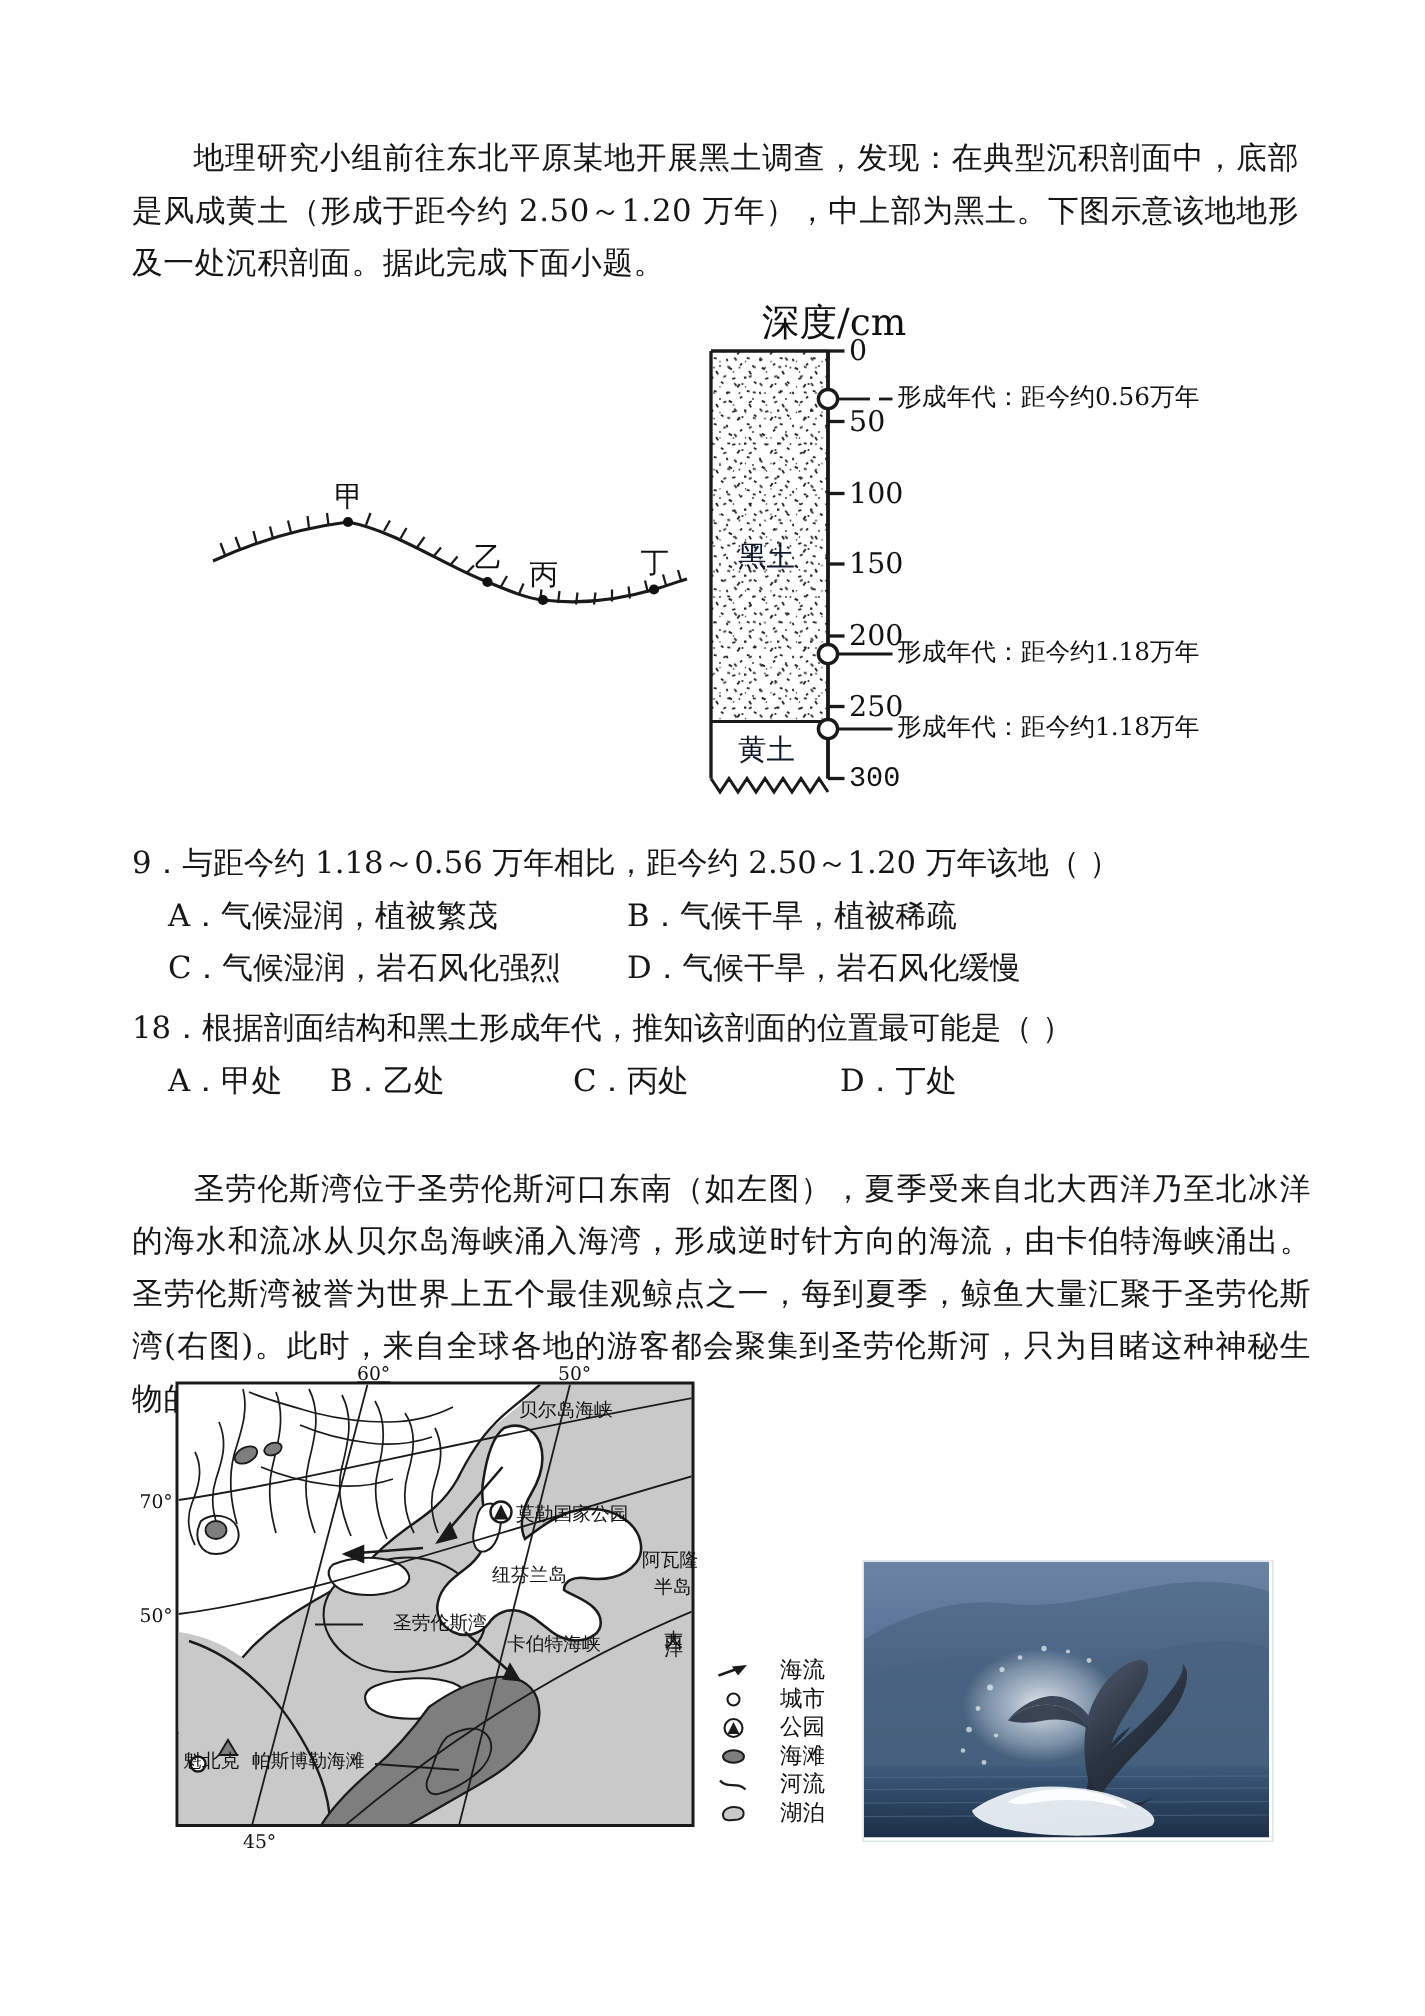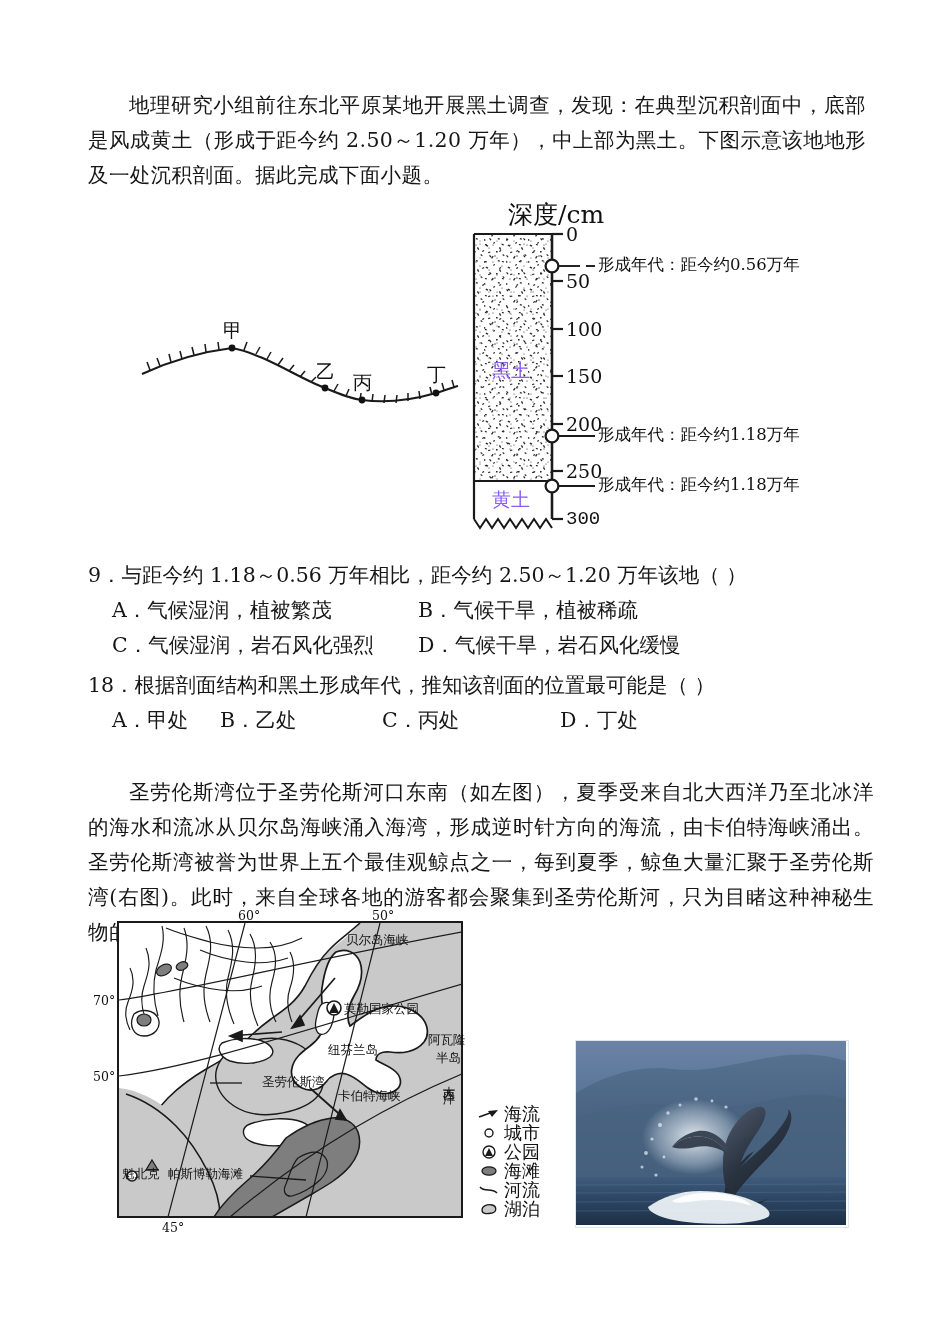--- a/index.html
+++ b/index.html
@@ -32,30 +32,30 @@
 
   
   #terrain{position:absolute;left:120px;top:296px;width:340px;height:135px;}
   .tlabel{position:absolute;font-size:19px;font-family:"DejaVu Serif","Liberation Serif",serif;color:#111;}
 
   
   #soilfig{position:absolute;left:462px;top:198px;width:360px;height:360px;}
   .sf-title{position:absolute;font-size:25px;left:46px;top:0px;white-space:nowrap;color:#111;}
   .sf-tick{position:absolute;font-size:19px;color:#111;white-space:nowrap;}
   .sf-ann{position:absolute;font-size:16.5px;color:#111;white-space:nowrap;}
-  .sf-layer{position:absolute;font-size:19px;color:#8b5cf6;}
+  .sf-layer{position:absolute;font-size:19px;color:#0f172a;}
 
   
   #mapfig{position:absolute;left:110px;top:908px;width:360px;height:340px;}
   .m-lat{position:absolute;font-size:12.5px;color:#111;white-space:nowrap;}
   .m-lbl{position:absolute;font-size:12.5px;color:#111;white-space:nowrap;}
   .m-lbl.vert{writing-mode:vertical-rl;text-orientation:upright;letter-spacing:3px;}
   #legend{position:absolute;left:478px;top:1104px;width:80px;height:126px;}
   .lg-row{display:flex;align-items:center;height:19px;}
-  .lg-txt{font-size:18px;margin-left:4px;white-space:nowrap;color:#111;}
+  .lg-txt{font-size:15px;margin-left:20px;white-space:nowrap;color:#111;}
 
   
   #photo{position:absolute;left:575px;top:1040px;width:272px;height:186px;
          border:1px solid #dfe6ea;overflow:hidden;}
 </style>
 </head>
 <body>
 
 <div class="page">
 

